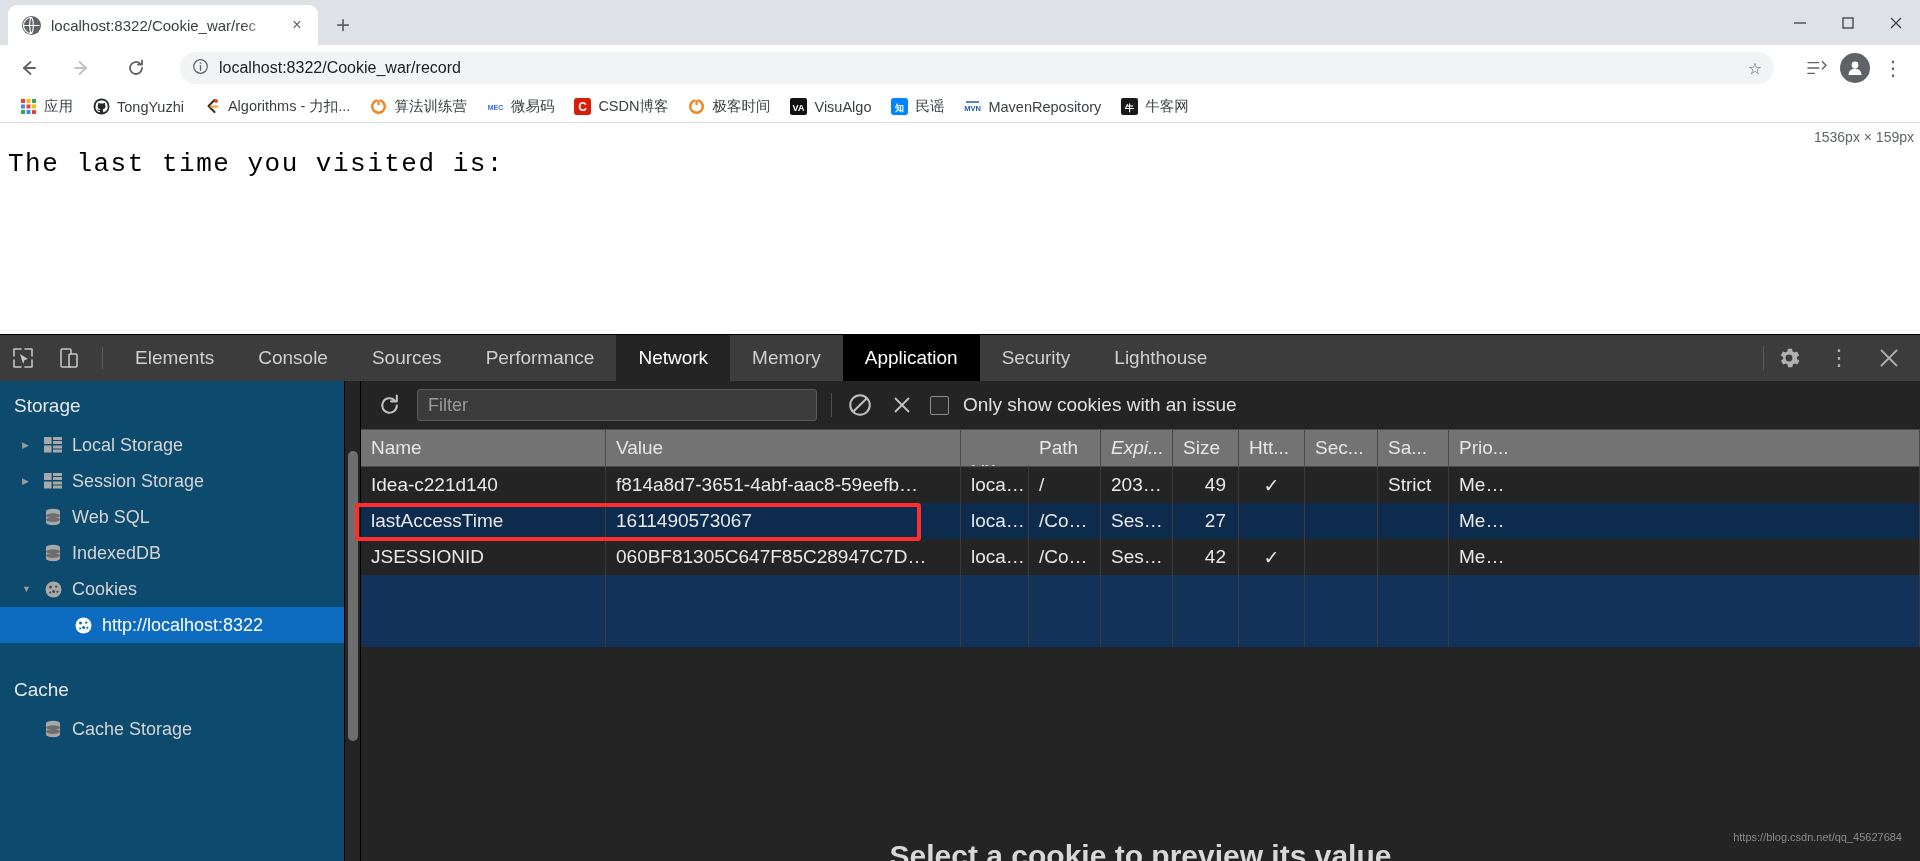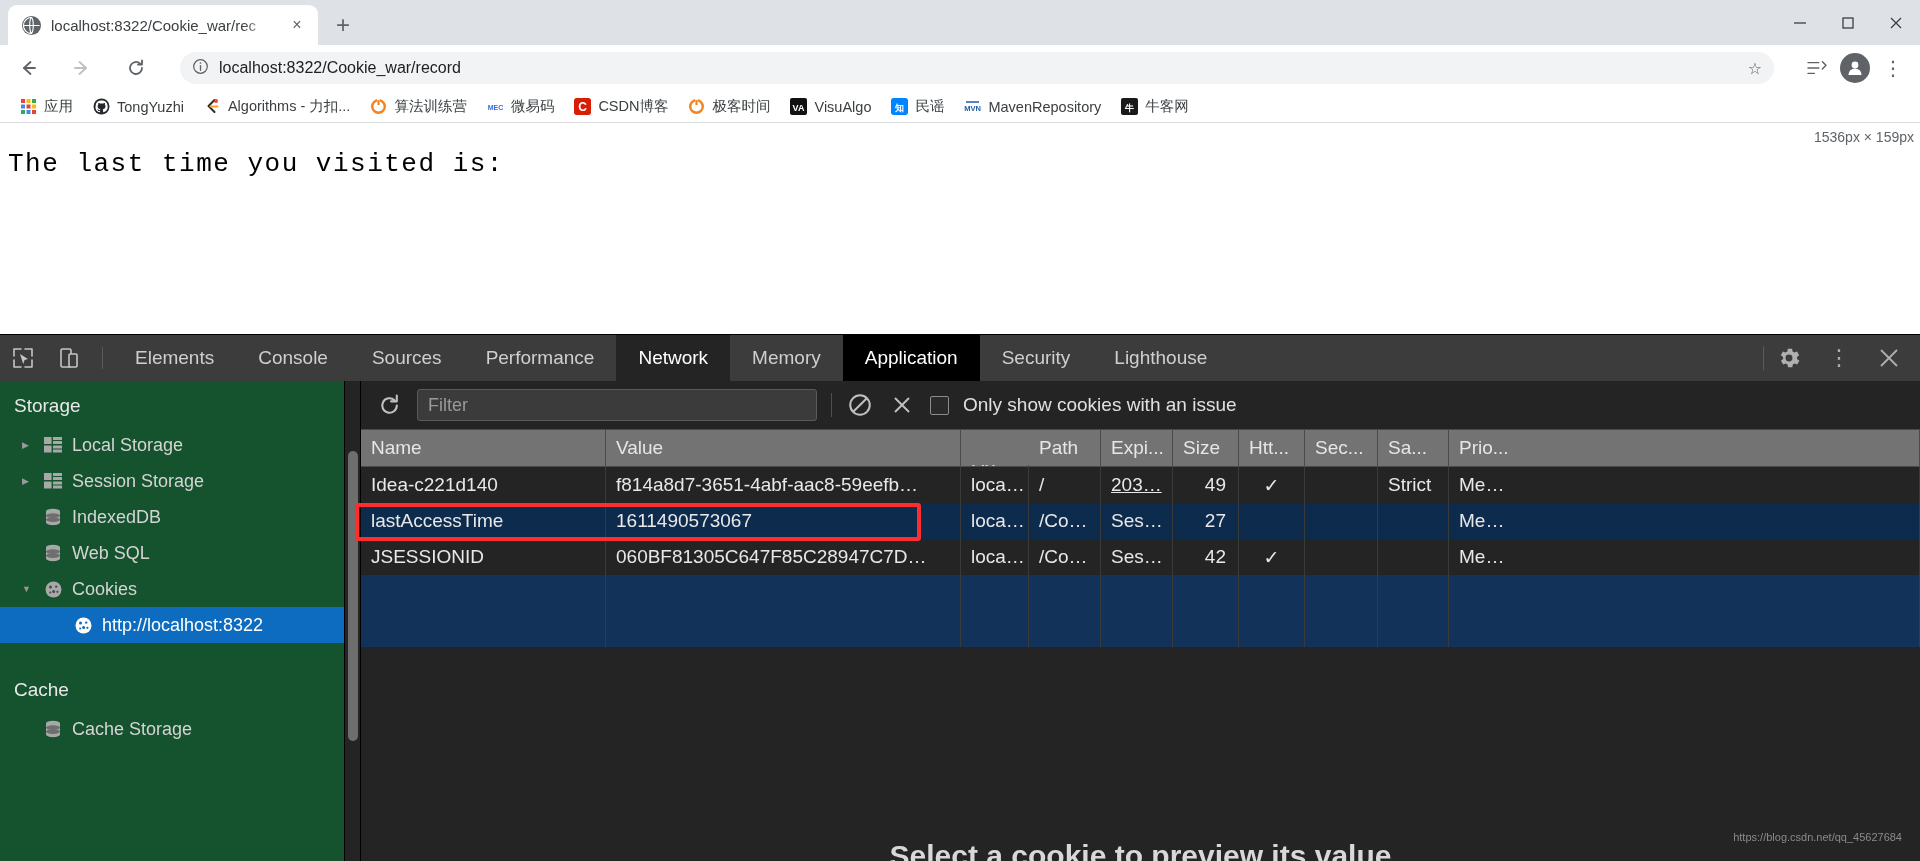--- a/index.html
+++ b/index.html
@@ -142,21 +142,21 @@
   .dt-right { display: flex; align-items: center; padding-right: 6px; }
   .dt-ricon {
     width: 50px; height: 46px; display: flex; align-items: center;
     justify-content: center; color: #b0b0b0;
   }
   .dt-vsep { width: 1px; height: 24px; background: #5a5a5a; }
 
   .dt-body { flex: 1; display: flex; min-height: 0; }
 
   .dt-sidebar {
-    width: 345px; background: #14532d; flex: 0 0 auto;
+    width: 345px; background: #0c4a6e; flex: 0 0 auto;
     border-right: 1px solid #000; overflow: hidden; position: relative;
   }
   .sb-section {
     font-size: 19px; color: #e8e8e8; padding: 14px 0 10px 14px;
   }
   .sb-item {
     height: 36px; display: flex; align-items: center;
     font-size: 18px; color: #d4d4d4; padding-left: 22px; gap: 8px;
   }
   .sb-item.selected { background: #0d6cbf; color: #ffffff; }
@@ -522,33 +522,33 @@
             <div class="sb-item">
               <span class="sb-arrow"></span>
               <span class="sb-ico">
                 <svg width="18" height="18" viewBox="0 0 18 18">
                   <ellipse cx="9" cy="3.4" rx="7" ry="2.6" fill="#a8a8a8"></ellipse>
                   <path d="M2 3.4v11.2c0 1.45 3.13 2.6 7 2.6s7-1.15 7-2.6V3.4" fill="#a8a8a8"></path>
                   <ellipse cx="9" cy="7.6" rx="7" ry="2.3" fill="#6e6e6e"></ellipse>
                   <ellipse cx="9" cy="11.6" rx="7" ry="2.3" fill="#6e6e6e"></ellipse>
                 </svg>
               </span>
-              <span>IndexedDB</span>
+              <span>Web SQL</span>
             </div>
             <div class="sb-item">
               <span class="sb-arrow"></span>
               <span class="sb-ico">
                 <svg width="18" height="18" viewBox="0 0 18 18">
                   <ellipse cx="9" cy="3.4" rx="7" ry="2.6" fill="#a8a8a8"></ellipse>
                   <path d="M2 3.4v11.2c0 1.45 3.13 2.6 7 2.6s7-1.15 7-2.6V3.4" fill="#a8a8a8"></path>
                   <ellipse cx="9" cy="7.6" rx="7" ry="2.3" fill="#6e6e6e"></ellipse>
                   <ellipse cx="9" cy="11.6" rx="7" ry="2.3" fill="#6e6e6e"></ellipse>
                 </svg>
               </span>
-              <span>Web SQL</span>
+              <span>IndexedDB</span>
             </div>
             <div class="sb-item">
               <span class="sb-arrow">▼</span>
               <span class="sb-ico">
                 <svg width="19" height="19" viewBox="0 0 19 19">
                   <circle cx="9.5" cy="9.5" r="8" fill="#a8a8a8"></circle>
                   <circle cx="6.5" cy="7" r="1.5" fill="#4a4a4a"></circle>
                   <circle cx="12.2" cy="6.6" r="1.2" fill="#4a4a4a"></circle>
                   <circle cx="9.6" cy="11.6" r="1.5" fill="#4a4a4a"></circle>
                   <circle cx="13.4" cy="11.8" r="1.1" fill="#4a4a4a"></circle>
@@ -621,34 +621,34 @@
           <div class="ct-checkbox"></div>
           <div class="ct-cblabel">Only show cookies with an issue</div>
         </div>
 
         <div class="cookie-table">
           <div class="ctab-head" id="ctab-head">
               <div class="cell" style="width: 245px; flex: 0 0 auto;">Name</div>
               <div class="cell" style="width: 355px; flex: 0 0 auto;">Value</div>
               <div class="cell" style="width: 68px; flex: 0 0 auto; margin-top: 35px;">Do...</div>
               <div class="cell" style="width: 72px; flex: 0 0 auto;">Path</div>
-              <div class="cell" style="width: 72px; flex: 0 0 auto;">Expi...</div>
+              <div class="cell" style="width: 72px; flex: 0 0 auto; font-style: italic;">Expi...</div>
               <div class="cell" style="width: 66px; flex: 0 0 auto;">Size</div>
               <div class="cell" style="width: 66px; flex: 0 0 auto;">Htt...</div>
               <div class="cell" style="width: 73px; flex: 0 0 auto;">Sec...</div>
               <div class="cell" style="width: 71px; flex: 0 0 auto;">Sa...</div>
               <div class="cell" style="width: 75px; flex: 1 1 auto;">Prio...</div>
             </div>
           <div id="ctab-body">
               <div class="ctab-row">
                 <div class="cell" style="width: 245px; flex: 0 0 auto;">Idea-c221d140</div>
                 <div class="cell" style="width: 355px; flex: 0 0 auto;">f814a8d7-3651-4abf-aac8-59eefb…</div>
                 <div class="cell" style="width: 68px; flex: 0 0 auto;">loca…</div>
                 <div class="cell" style="width: 72px; flex: 0 0 auto;">/</div>
-                <div class="cell" style="width: 72px; flex: 0 0 auto; text-decoration: underline;">203…</div>
+                <div class="cell" style="width: 72px; flex: 0 0 auto;">203…</div>
                 <div class="cell num" style="width: 66px; flex: 0 0 auto;">49</div>
                 <div class="cell ctr" style="width: 66px; flex: 0 0 auto;">✓</div>
                 <div class="cell ctr" style="width: 73px; flex: 0 0 auto;"></div>
                 <div class="cell" style="width: 71px; flex: 0 0 auto;">Strict</div>
                 <div class="cell" style="width: 75px; flex: 1 1 auto;">Me…</div>
               </div>
               <div class="ctab-row sel">
                 <div class="cell" style="width: 245px; flex: 0 0 auto;">lastAccessTime</div>
                 <div class="cell" style="width: 355px; flex: 0 0 auto;">1611490573067</div>
                 <div class="cell" style="width: 68px; flex: 0 0 auto;">loca…</div>

